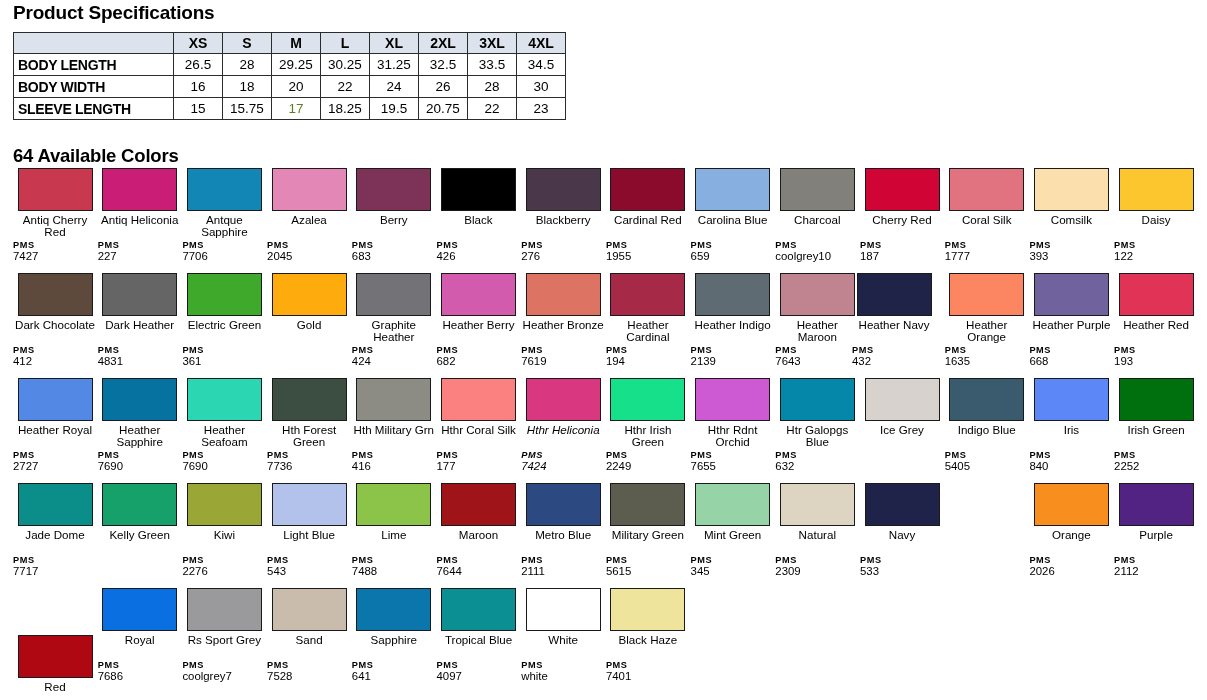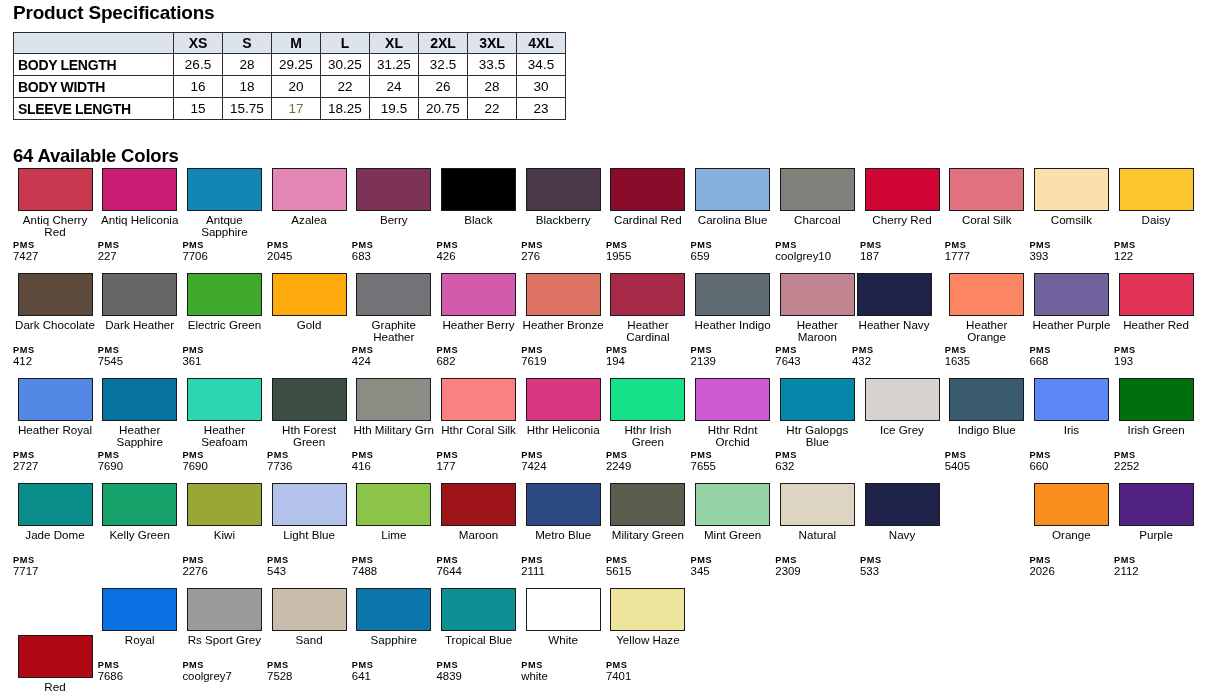--- a/index.html
+++ b/index.html
@@ -295,21 +295,21 @@
           <div class="pms-block">
             <div class="pms-label">PMS</div>
             <div class="pms-value">412</div>
           </div>
         </div>
         <div class="color-cell" style="left: 97.7px;">
           <span class="swatch" style="background: rgb(101, 101, 101);"></span>
           <div class="color-name">Dark Heather</div>
           <div class="pms-block">
             <div class="pms-label">PMS</div>
-            <div class="pms-value">7545</div>
+            <div class="pms-value">4831</div>
           </div>
         </div>
         <div class="color-cell" style="left: 182.4px;">
           <span class="swatch" style="background: rgb(63, 169, 43);"></span>
           <div class="color-name">Electric Green</div>
           <div class="pms-block">
             <div class="pms-label">PMS</div>
             <div class="pms-value">361</div>
           </div>
         </div>
@@ -440,21 +440,21 @@
           </div>
         </div>
         <div class="color-cell" style="left: 436.5px;">
           <span class="swatch" style="background: rgb(251, 128, 128);"></span>
           <div class="color-name">Hthr Coral Silk</div>
           <div class="pms-block">
             <div class="pms-label">PMS</div>
             <div class="pms-value">177</div>
           </div>
         </div>
-        <div class="color-cell" style="left: 521.2px;">
+        <div class="color-cell" style="left: 521.2px; font-style: italic;">
           <span class="swatch" style="background: rgb(218, 55, 129);"></span>
           <div class="color-name">Hthr Heliconia</div>
           <div class="pms-block">
             <div class="pms-label">PMS</div>
             <div class="pms-value">7424</div>
           </div>
         </div>
         <div class="color-cell" style="left: 605.9px;">
           <span class="swatch" style="background: rgb(22, 224, 138);"></span>
           <div class="color-name">Hthr Irish Green</div>
@@ -489,21 +489,21 @@
           <div class="pms-block">
             <div class="pms-label">PMS</div>
             <div class="pms-value">5405</div>
           </div>
         </div>
         <div class="color-cell" style="left: 1029.4px;">
           <span class="swatch" style="background: rgb(91, 135, 247);"></span>
           <div class="color-name">Iris</div>
           <div class="pms-block">
             <div class="pms-label">PMS</div>
-            <div class="pms-value">660</div>
+            <div class="pms-value">840</div>
           </div>
         </div>
         <div class="color-cell" style="left: 1114.1px;">
           <span class="swatch" style="background: rgb(0, 112, 15);"></span>
           <div class="color-name">Irish Green</div>
           <div class="pms-block">
             <div class="pms-label">PMS</div>
             <div class="pms-value">2252</div>
           </div>
         </div>
@@ -649,34 +649,34 @@
           <div class="pms-block">
             <div class="pms-label">PMS</div>
             <div class="pms-value">641</div>
           </div>
         </div>
         <div class="color-cell" style="left: 436.5px;">
           <span class="swatch" style="background: rgb(11, 143, 146);"></span>
           <div class="color-name">Tropical Blue</div>
           <div class="pms-block">
             <div class="pms-label">PMS</div>
-            <div class="pms-value">4839</div>
+            <div class="pms-value">4097</div>
           </div>
         </div>
         <div class="color-cell" style="left: 521.2px;">
           <span class="swatch" style="background: rgb(255, 255, 255);"></span>
           <div class="color-name">White</div>
           <div class="pms-block">
             <div class="pms-label">PMS</div>
             <div class="pms-value">white</div>
           </div>
         </div>
         <div class="color-cell" style="left: 605.9px;">
           <span class="swatch" style="background: rgb(238, 228, 155);"></span>
-          <div class="color-name">Yellow Haze</div>
+          <div class="color-name">Black Haze</div>
           <div class="pms-block">
             <div class="pms-label">PMS</div>
             <div class="pms-value">7401</div>
           </div>
         </div>
       </div>
     </div>
 
 </div>
 

